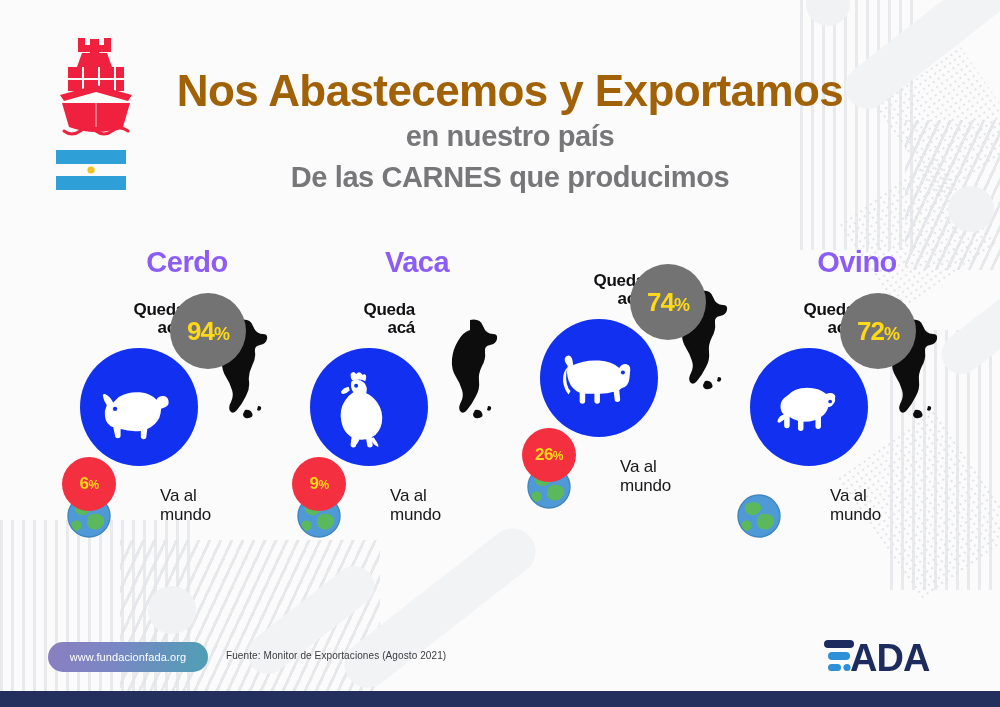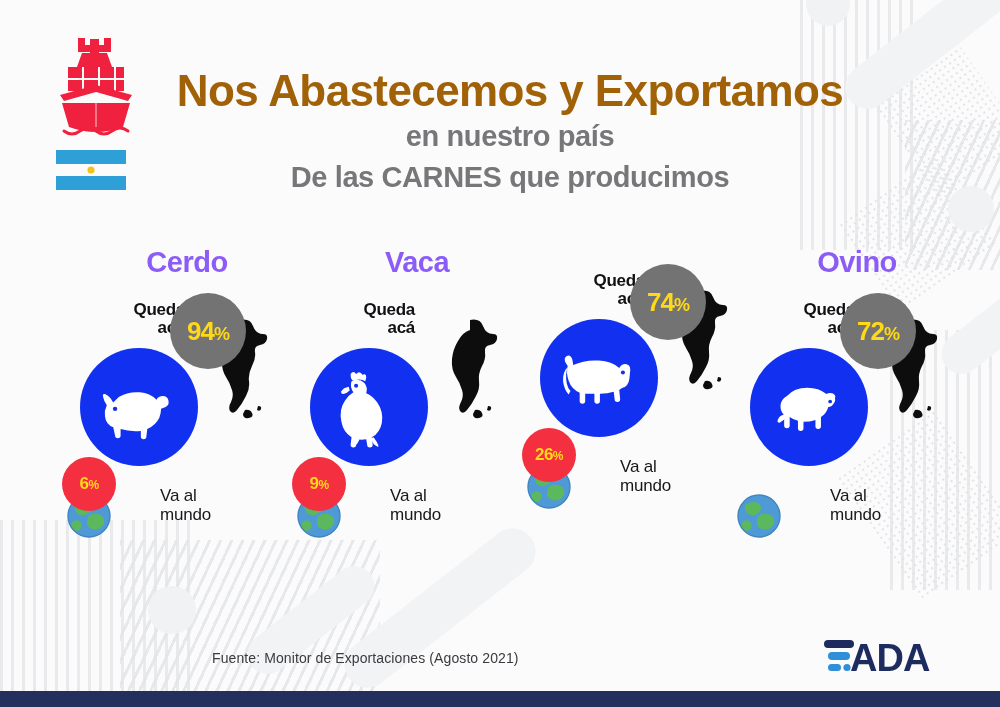--- a/index.html
+++ b/index.html
@@ -104,22 +104,22 @@
   
   .url-pill{
     position:absolute;left:48px;top:642px;width:160px;height:30px;
     border-radius:15px;
     background:linear-gradient(100deg,#8a7fc0 0%,#7b86c4 40%,#4f9fb5 100%);
     display:flex;align-items:center;justify-content:center;
   }
   .url-pill span{font-size:11px;color:#ffffff;letter-spacing:.1px;}
 
   .source-text{
-    position:absolute;left:212px;top:650px;
-    font-size:14px;color:#3b3b3f;letter-spacing:.1px;
+    position:absolute;left:226px;top:650px;
+    font-size:10px;color:#3b3b3f;letter-spacing:.1px;
   }
 
   .fada-logo{position:absolute;left:822px;top:634px;width:130px;height:44px;}
 
   .bottom-bar{
     position:absolute;left:0;bottom:0;width:1000px;height:16px;background:#23305e;
   }
 </style>
 </head>
 <body>
@@ -383,20 +383,23 @@
         </svg>
       </div>
 
       <div class="va-label">
         <span>Va al</span><br>
         <span>mundo</span>
       </div>
     </div>
   </div>
 
+  <div class="url-pill">
+    <span>www.fundacionfada.org</span>
+  </div>
 
   <div class="source-text">Fuente: Monitor de Exportaciones (Agosto 2021)</div>
 
   <div class="fada-logo">
     <svg viewBox="0 0 130 44" width="130" height="44" aria-hidden="true">
       <g>
         <rect x="2" y="6" width="30" height="8" rx="4" fill="#1d2b5e"></rect>
         <rect x="6" y="18" width="22" height="8" rx="4" fill="#2f8fd8"></rect>
         <rect x="6" y="30" width="13" height="7" rx="3.5" fill="#2f8fd8"></rect>
         <circle cx="25" cy="33.5" r="3.6" fill="#2f8fd8"></circle>

